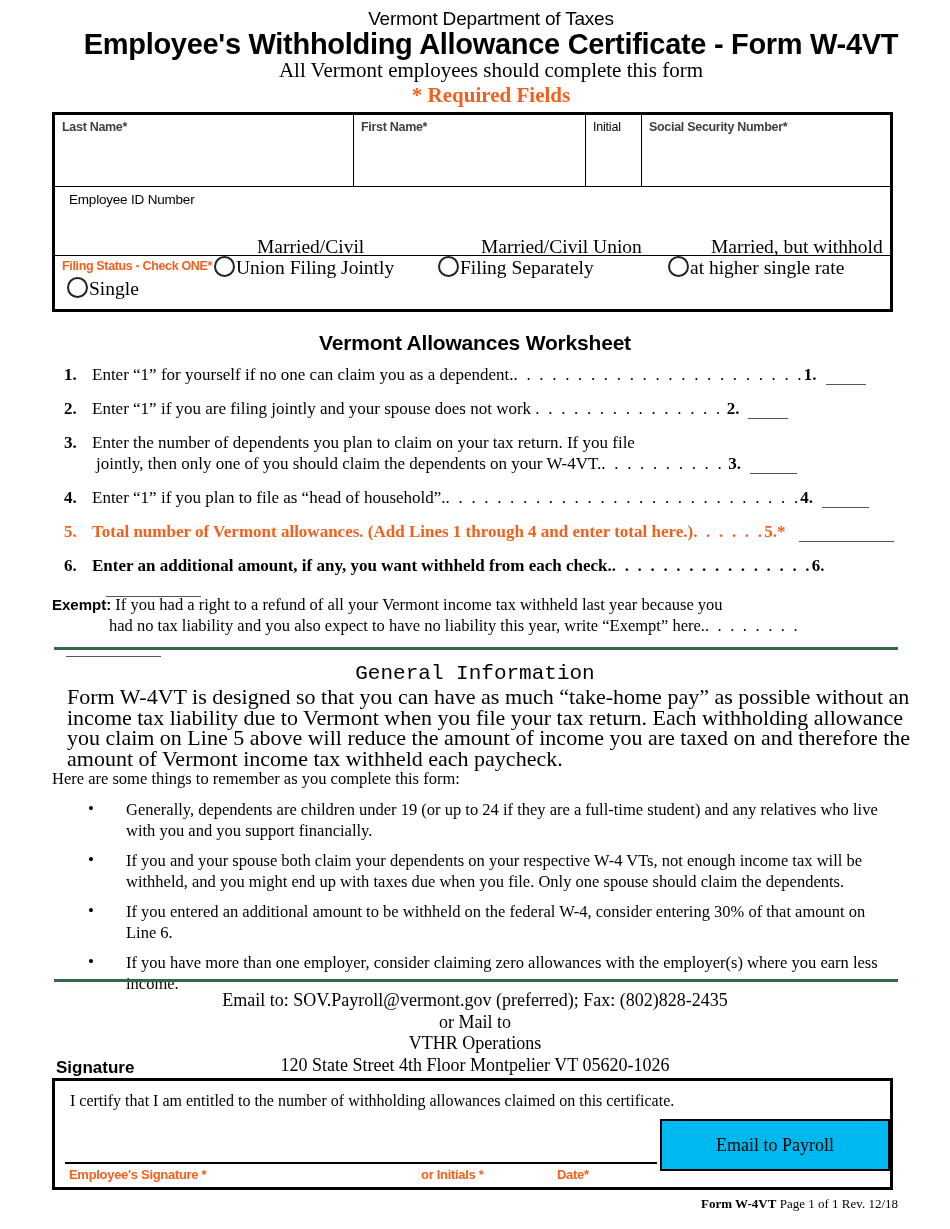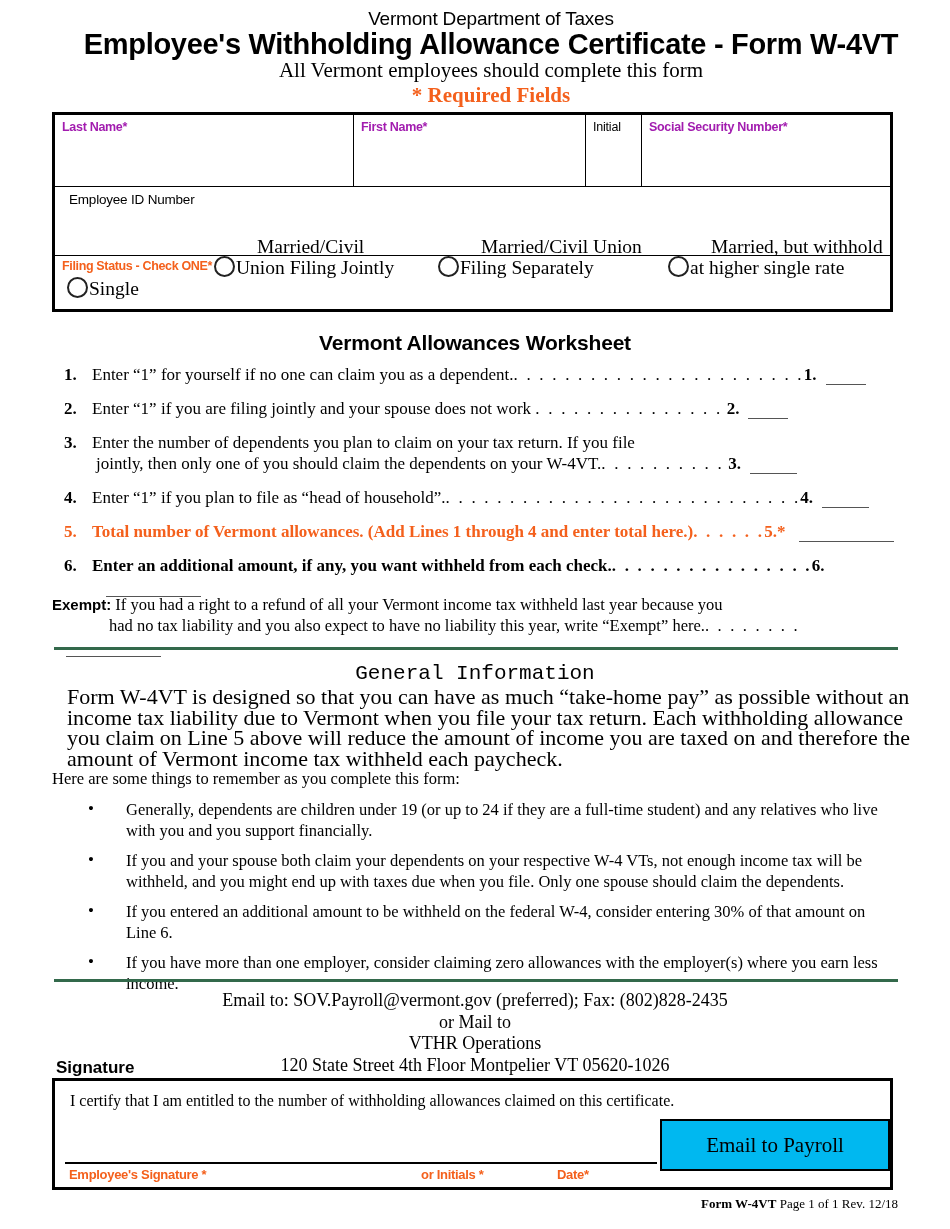--- a/index.html
+++ b/index.html
@@ -72,21 +72,21 @@
   .cell + .cell { border-left: 1.5px solid #000; }
   .c-last { width: 298px; }
   .c-first { width: 232px; }
   .c-init { width: 56px; }
   .c-ssn { flex: 1; }
 
   .lbl-orange {
     font-family: "Liberation Sans", sans-serif;
     font-weight: bold;
     font-size: 12.5px;
-    color: #a21caf;
+    color: #404040;
     letter-spacing: -0.3px;
     white-space: nowrap;
   }
   .lbl-black {
     font-family: "Liberation Sans", sans-serif;
     font-size: 12.5px;
     color: #000;
     letter-spacing: -0.2px;
     white-space: nowrap;
   }
@@ -354,21 +354,21 @@
     top: 38px;
     width: 230px;
     height: 52px;
     background: #00B8F0;
     border: 2.5px solid #000;
     box-sizing: border-box;
     display: flex;
     align-items: center;
     justify-content: center;
     font-family: "Liberation Serif", serif;
-    font-size: 21px;
+    font-size: 18px;
     color: #000;
     cursor: pointer;
   }
 
   
   .footer {
     position: absolute;
     right: 52px;
     top: 1196px;
     font-family: Liberation Serif, serif;

